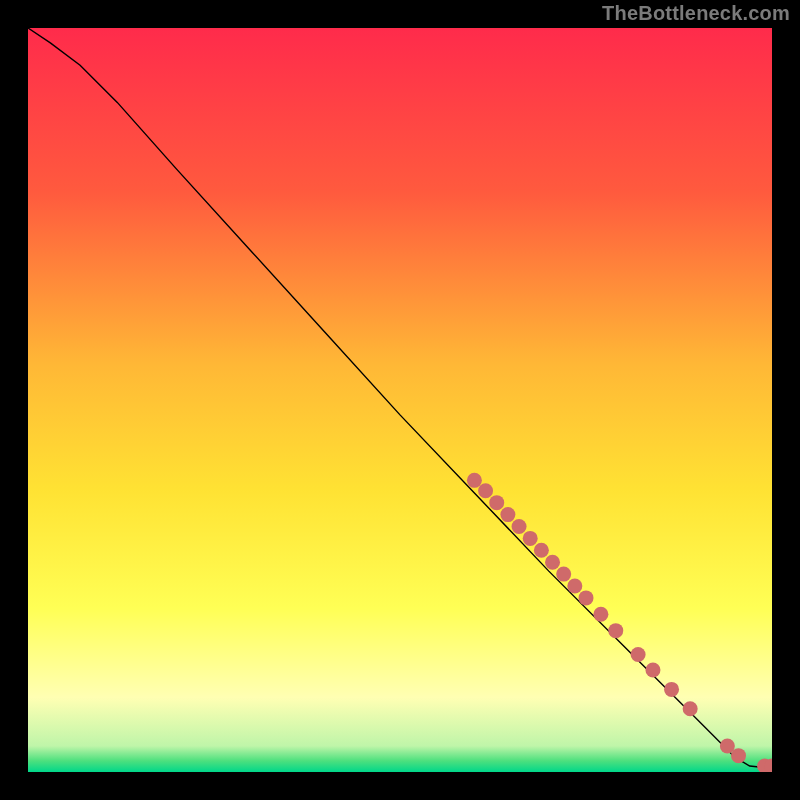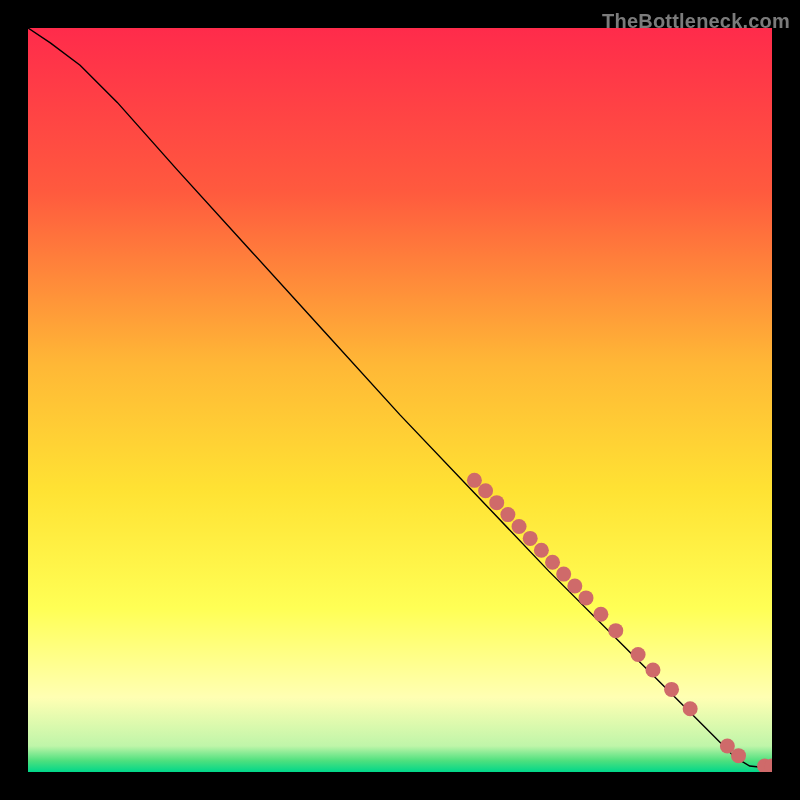--- a/index.html
+++ b/index.html
@@ -12,21 +12,21 @@
     font-family: Arial, Helvetica, sans-serif;
   }
   .stage {
     position: relative;
     width: 800px;
     height: 800px;
     background: #000;
   }
   .watermark {
     position: absolute;
-    top: 10px;
+    top: 2px;
     right: 10px;
     font-size: 20px;
     font-weight: 600;
     color: #7b7b7b;
     letter-spacing: 0.2px;
     z-index: 10;
   }
   .plot {
     position: absolute;
     left: 28px;

